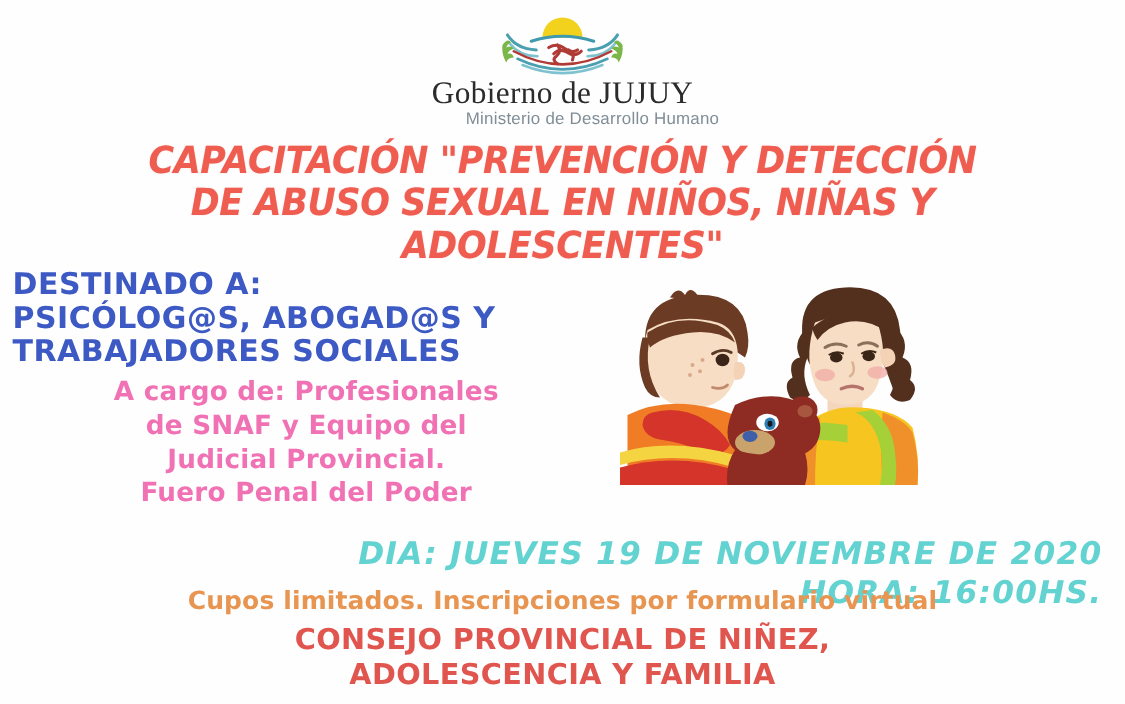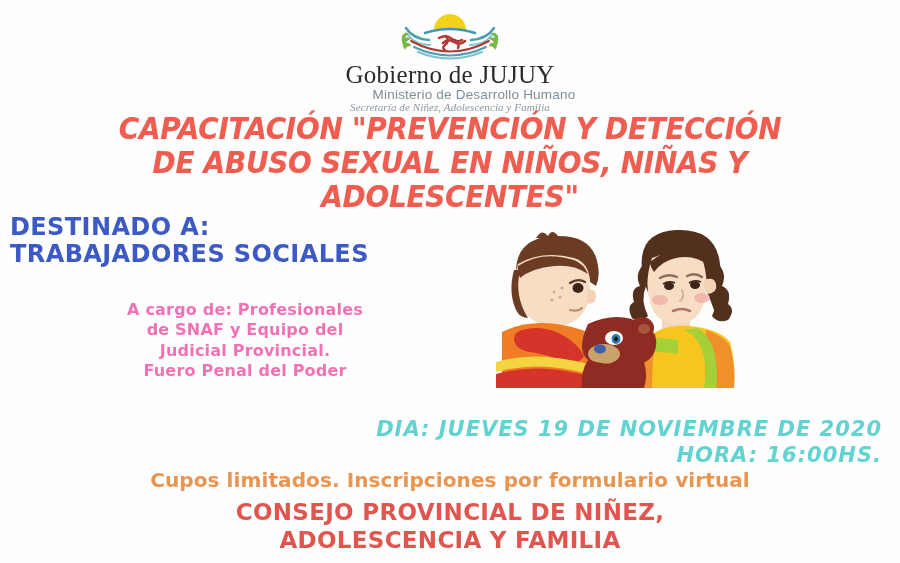--- a/index.html
+++ b/index.html
@@ -90,36 +90,36 @@
   }
 
   
   .acargo{
     position:absolute;
     left:10px;top:300px;
     width:470px;
     text-align:center;
     font-family:"DejaVu Sans", sans-serif;
     font-weight:bold;
-    font-size:16px;
+    font-size:21px;
     line-height:1.28;
     letter-spacing:.2px;
     color:#f172b4;
   }
 
   
   .datos{
     position:absolute;
-    right:18px;top:416px;
+    right:18px;top:427px;
     width:660px;
     text-align:right;
     font-family:"DejaVu Sans", sans-serif;
     font-weight:bold;
     font-style:italic;
-    font-size:21px;
+    font-size:25px;
     line-height:1.24;
     letter-spacing:1px;
     color:#63d3d1;
   }
 
   
   .cupos{
     position:absolute;
     left:0;right:0;top:468px;
     text-align:center;
@@ -177,31 +177,31 @@
       <path d="M136 70 q10 -10 22 -2 q12 8 22 -2" stroke="#b03a35" stroke-width="5" fill="none" stroke-linecap="round"></path>
       <path d="M142 56 q8 10 -2 18 q-8 6 2 12" stroke="#b03a35" stroke-width="5" fill="none" stroke-linecap="round"></path>
       <path d="M160 64 q10 6 6 16" stroke="#b03a35" stroke-width="5" fill="none" stroke-linecap="round"></path>
 
       <path d="M54 56 q8 -12 14 -4 q-6 2 -8 8 q8 -4 12 2 q-8 2 -10 8 q8 -2 10 6 q-10 0 -12 8 q-8 -14 -6 -28 z" fill="#7ab648"></path>
       <path d="M246 56 q-8 -12 -14 -4 q6 2 8 8 q-8 -4 -12 2 q8 2 10 8 q-8 -2 -10 6 q10 0 12 8 q8 -14 6 -28 z" fill="#7ab648"></path>
     </svg>
 
     <div class="logo-title">Gobierno de JUJUY</div>
     <div class="logo-sub1">Ministerio de Desarrollo Humano</div>
-    <div class="logo-sub2">Secretaría de Niñez, Adolescencia y Familia</div>
   </div>
 
   <div class="main-title">
     <div>CAPACITACIÓN "PREVENCIÓN Y DETECCIÓN</div>
     <div>DE ABUSO SEXUAL EN NIÑOS, NIÑAS Y</div>
     <div>ADOLESCENTES"</div>
   </div>
 
   <div class="destinado">
     <div>DESTINADO A:</div>
+    <div>PSICÓLOG@S, ABOGAD@S Y</div>
     <div>TRABAJADORES SOCIALES</div>
   </div>
 
   <div class="acargo">
     <div>A cargo de: Profesionales</div>
     <div>de SNAF y Equipo del</div>
     <div>Judicial Provincial.</div>
     <div>Fuero Penal del Poder</div>
   </div>
 

